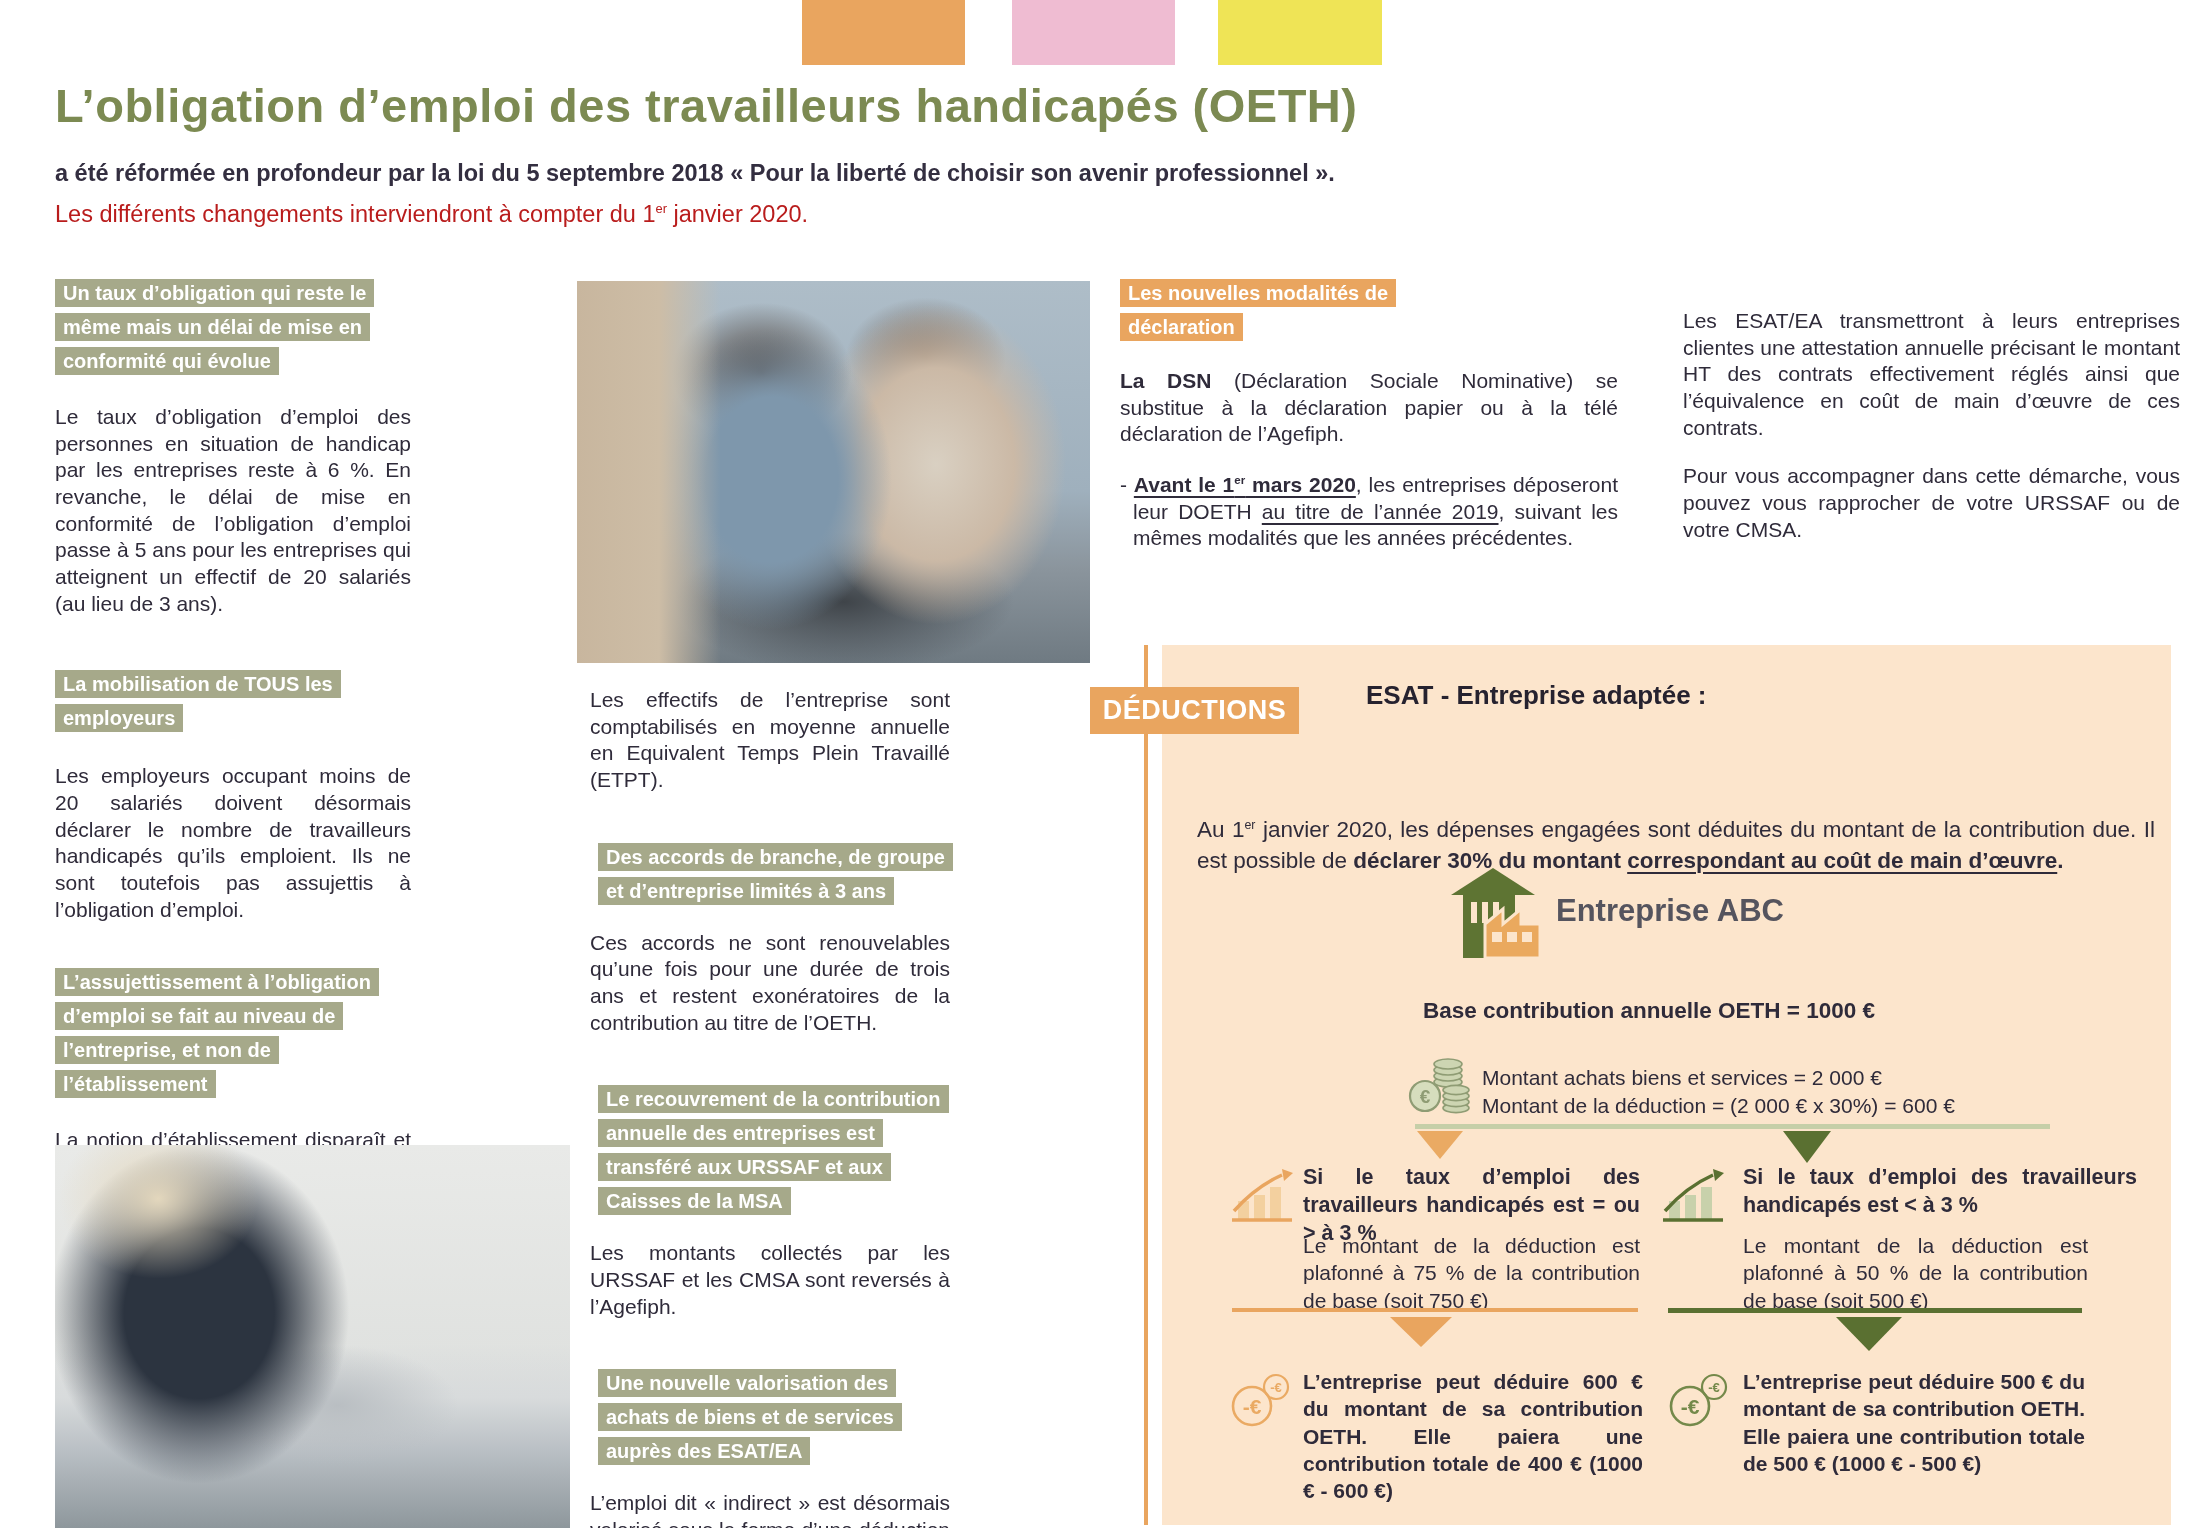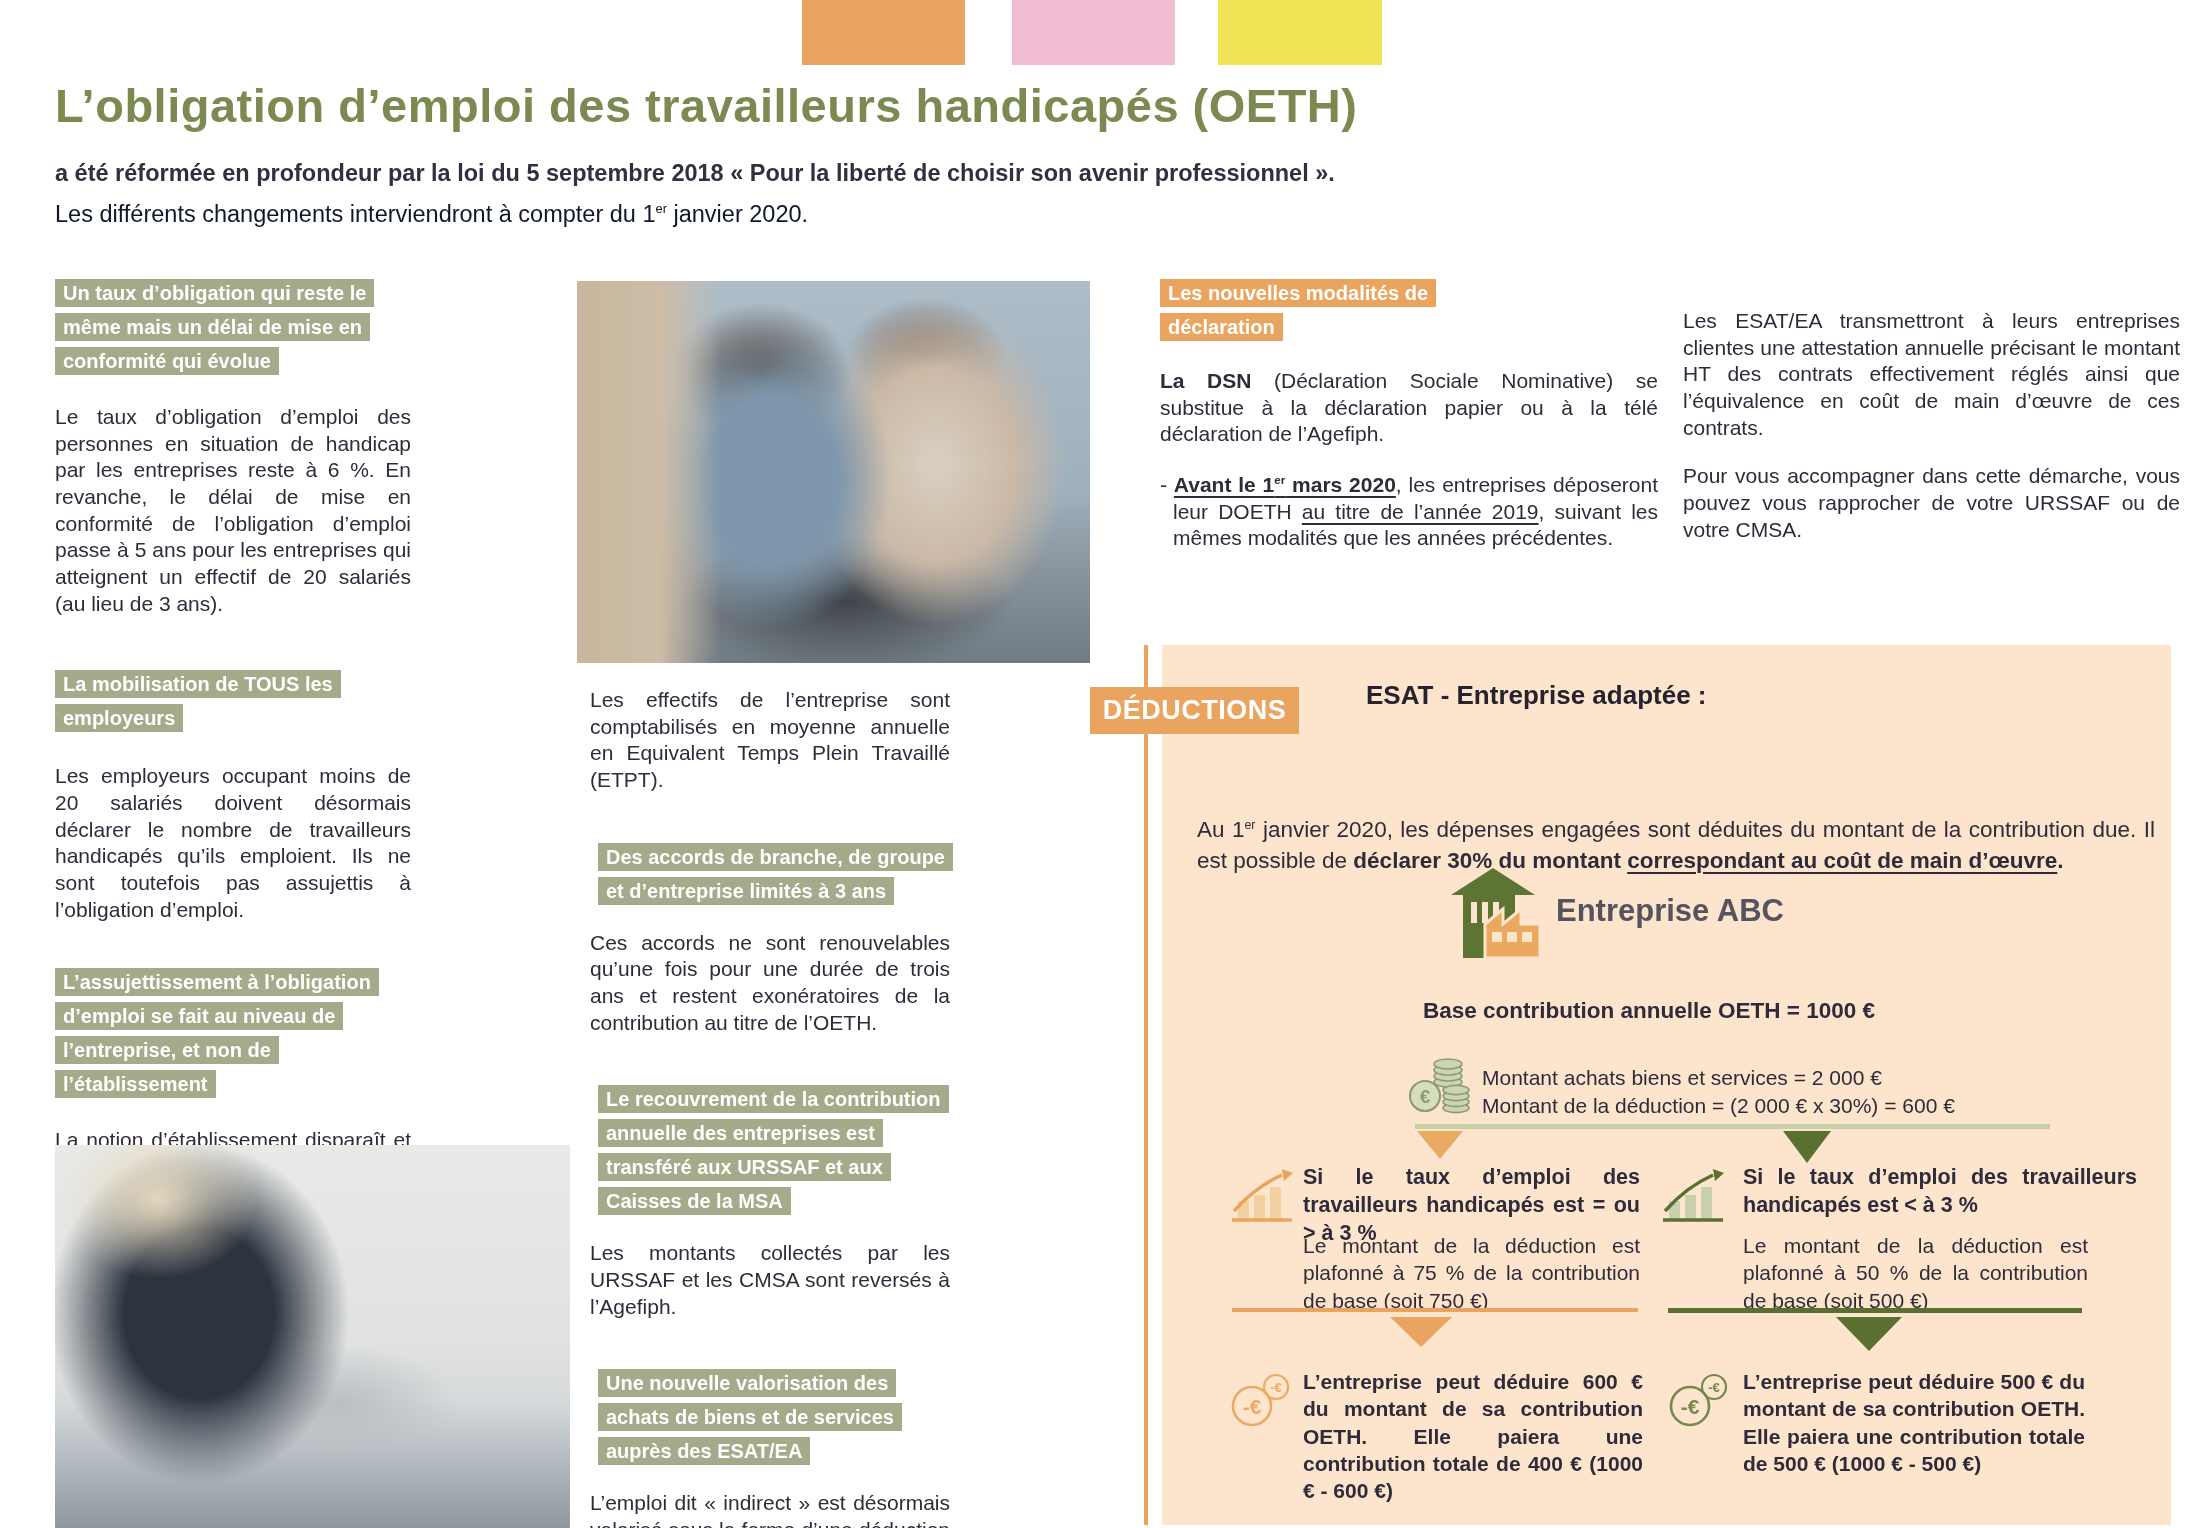--- a/index.html
+++ b/index.html
@@ -13,21 +13,21 @@
   .page-title{
     position:absolute;left:55px;top:78px;width:1700px;margin:0;
     font-size:47px;font-weight:bold;color:#7c8a52;letter-spacing:.5px;
   }
   .subtitle{
     position:absolute;left:55px;top:160px;width:1700px;margin:0;
     font-size:23.5px;font-weight:bold;color:#332e40;
   }
   .intro{
     position:absolute;left:55px;top:201px;width:1200px;margin:0;
-    font-size:23.5px;color:#0f172a;
+    font-size:23.5px;color:#b91c1c;
   }
   sup{font-size:.55em;vertical-align:super;line-height:0;}
   
   .col{position:absolute;}
   .col p{margin:0;}
   .body{font-size:21px;line-height:1.27;text-align:justify;color:#2f2b3a;}
   .labelwrap{line-height:1.7;}
   .chip{
     display:inline;background:#a6a98a;color:#ffffff;font-weight:bold;
     font-size:20px;line-height:1.7;padding:3px 8px;
@@ -112,21 +112,21 @@
   <p class="labelwrap mt46"><span class="chip">Des accords de branche, de groupe et d’entreprise limités à 3 ans</span></p>
   <p class="body mt22">Ces accords ne sont renouvelables qu’une fois pour une durée de trois ans et restent exonératoires de la contribution au titre de l’OETH.</p>
   <p class="labelwrap mt46"><span class="chip">Le recouvrement de la contribution annuelle des entreprises est transféré aux URSSAF et aux Caisses de la MSA</span></p>
   <p class="body mt22">Les montants collectés par les URSSAF et les CMSA sont reversés à l’Agefiph.</p>
   <p class="labelwrap mt46"><span class="chip">Une nouvelle valorisation des achats de biens et de services auprès des ESAT/EA</span></p>
   <p class="body mt22">L’emploi dit « indirect » est désormais valorisé sous la forme d’une déduction du montant de la contribution.</p>
 </section>
 
 <div class="photo photo2"></div>
 
-<section class="col" style="left:1160px;top:276px;width:498px;">
+<section class="col" style="left:1120px;top:276px;width:498px;">
   <p class="labelwrap" style="width:300px;"><span class="chip orange">Les nouvelles modalités de déclaration</span></p>
   <p class="body mt24"><span class="b">La DSN</span><span> (Déclaration Sociale Nominative) se substitue à la déclaration papier ou à la télé déclaration de l’Agefiph.</span></p>
   <p class="body hang mt24"><span>- </span><span class="b ul"><span>Avant le 1</span><sup>er</sup><span> mars 2020</span></span><span>, les entreprises déposeront leur DOETH </span><span class="ul">au titre de l’année 2019</span><span>, suivant les mêmes modalités que les années précédentes.</span></p>
 </section>
 
 <section class="col" style="left:1683px;top:286px;width:497px;">
   <p class="body mt22">Les ESAT/EA transmettront à leurs entreprises clientes une attestation annuelle précisant le montant HT des contrats effectivement réglés ainsi que l’équivalence en coût de main d’œuvre de ces contrats.</p>
   <p class="body mt22">Pour vous accompagner dans cette démarche, vous pouvez vous rapprocher de votre URSSAF ou de votre CMSA.</p>
 </section>
 

